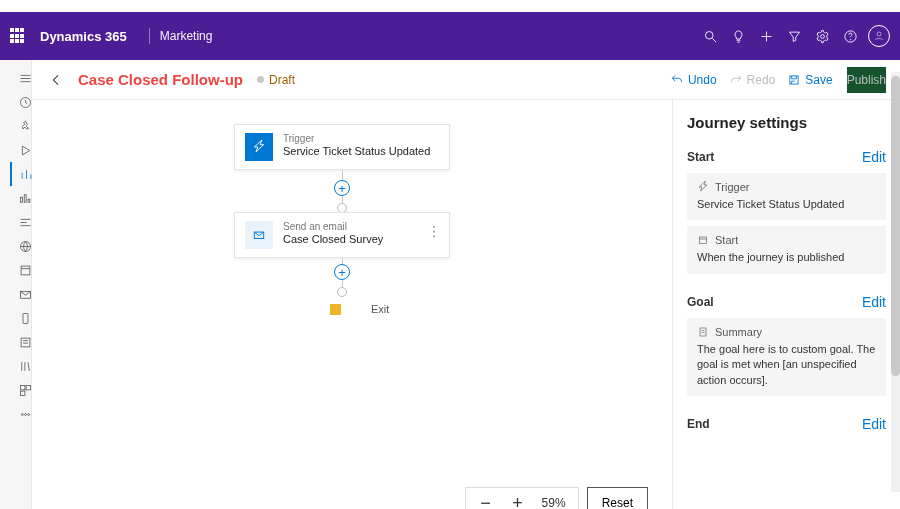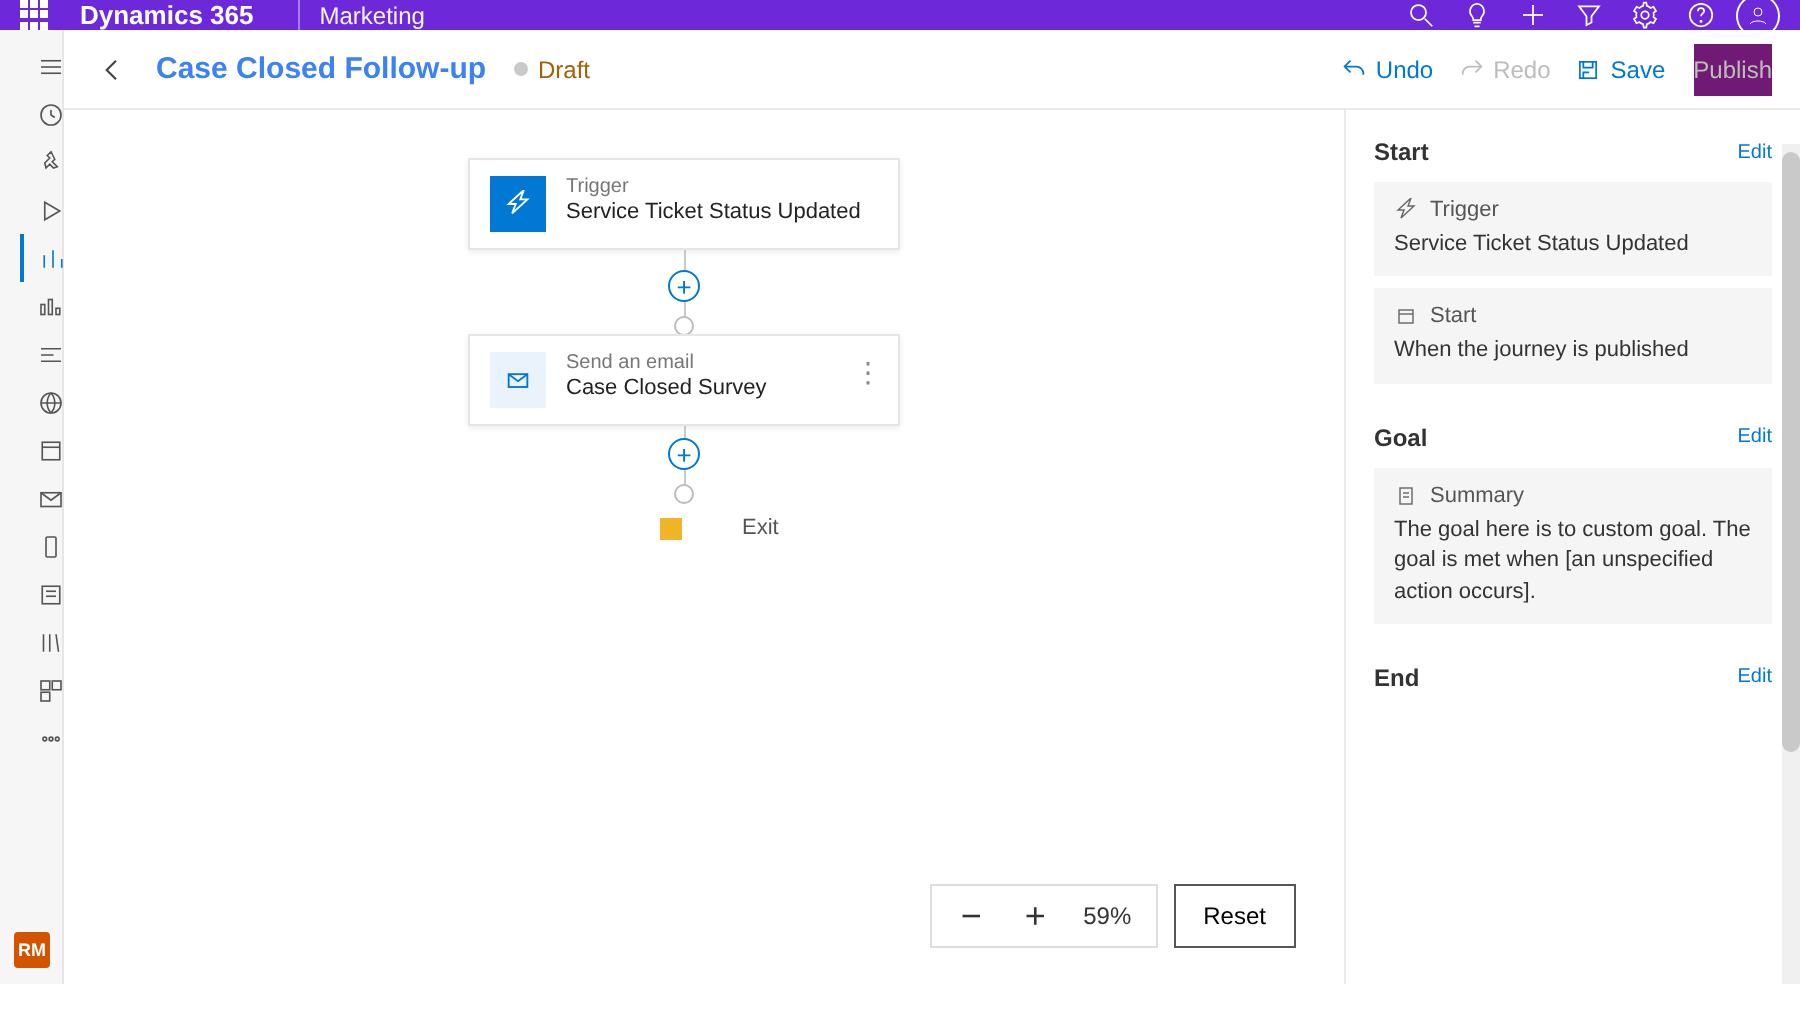--- a/index.html
+++ b/index.html
@@ -1,19 +1,19 @@
 <!DOCTYPE html>
 <html><head>
 <meta charset="utf-8">
 <style>
   * { box-sizing: border-box; margin: 0; padding: 0; font-family: "Segoe UI", Arial, sans-serif; }
   html, body { width: 900px; height: 509px; overflow: hidden; background: #fff; }
 
   
-  .topnav { height: 15px; background: #6d28d9; color: #fff; display: flex; align-items: center; padding: 0 10px; font-size: 12px; }
+  .topnav { height: 48px; background: #4c1d95; color: #fff; display: flex; align-items: center; padding: 0 10px; font-size: 12px; margin-top: 12px; }
   .topnav .waffle { width: 16px; height: 16px; display: flex; flex-wrap: wrap; gap: 1px; margin-right: 14px; }
   .topnav .waffle span { width:4px; height:4px; background:#fff; }
   .topnav .appname { font-weight: 600; font-size: 13px; margin-right: 12px; }
   .topnav .divider { width:1px; height:16px; background: rgba(255,255,255,0.4); margin: 0 10px; }
   .topnav .module { font-size: 12px; opacity: .95; }
   .topnav .spacer { flex: 1; }
   .topnav .ticon { width: 28px; height: 32px; display:flex; align-items:center; justify-content:center; cursor:pointer; }
   .topnav .ticon svg { width:15px; height:15px; stroke:#fff; fill:none; stroke-width:1.4; }
   .topnav .avatar { width:22px; height:22px; border:1px solid #fff; border-radius:50%; display:flex; align-items:center; justify-content:center; font-size:11px; margin-left:4px;}
 
@@ -22,28 +22,28 @@
   .leftrail { width:32px; background:#f6f6f6; border-right:1px solid #e6e6e6; display:flex; flex-direction:column; align-items:center; padding-top:6px; position:relative;padding-left:20px;}
   .leftrail .ricon { width:32px; height:24px; display:flex; align-items:center; justify-content:center; cursor:pointer; color:#555; }
   .leftrail .ricon.active { border-left:2px solid #0078d4; color:#0078d4; }
   .leftrail .ricon svg { width:15px; height:15px; stroke:currentColor; fill:none; stroke-width:1.3; }
   .leftrail .persona { position:absolute; bottom:8px; left:7px; width:18px; height:18px; background:#d35400; color:#fff; font-size:9px; font-weight:600; display:flex; align-items:center; justify-content:center; border-radius:2px;}
 
   .main { flex:1; display:flex; flex-direction:column; }
   .cmdbar { height:40px; display:flex; align-items:center; padding: 0 14px 0 12px; border-bottom:1px solid #eaeaea; }
   .cmdbar .back { width:24px; height:24px; display:flex; align-items:center; justify-content:center; cursor:pointer; margin-right:10px; color:#444;}
   .cmdbar .back svg{width:16px;height:16px;stroke:currentColor;fill:none;stroke-width:1.6;}
-  .cmdbar .title { font-size:15px; font-weight:600; color:#3b82f6; margin-right:14px;}
+  .cmdbar .title { font-size:15px; font-weight:600; color:#ef4444; margin-right:14px;}
   .cmdbar .status { font-size:12px; color:#a16207; display:flex; align-items:center;}
   .cmdbar .status::before { content:""; width:7px; height:7px; border-radius:50%; background:#c9c9c9; margin-right:5px;}
   .cmdbar .spacer{flex:1;}
   .cmdbar .btn { display:flex; align-items:center; font-size:12px; color:#0078d4; padding:4px 6px; cursor:pointer; }
   .cmdbar .btn.dis { color:#bdbdbd; cursor:default; }
   .cmdbar .btn svg{width:14px;height:14px;stroke:currentColor;fill:none;stroke-width:1.5;margin-right:4px;}
-  .cmdbar .publish { background:#701a75; color:#bdbdbd; padding:6px 0; font-size:12px; margin-left:8px; cursor:default;}
+  .cmdbar .publish { background:#14532d; color:#bdbdbd; padding:6px 0; font-size:12px; margin-left:8px; cursor:default;}
 
   .workspace { flex:1; display:flex; }
   .canvas { flex:1; position:relative; background:#fff; overflow:hidden;}
   .node { position:absolute; width:216px; background:#fff; border:1px solid #e5e5e5; box-shadow:0 1px 3px rgba(0,0,0,0.08); display:flex; align-items:flex-start; padding:8px 10px; }
   .node .nicon { width:28px; height:28px; background:#0078d4; display:flex; align-items:center; justify-content:center; margin-right:10px; flex-shrink:0;}
   .node .nicon svg{width:14px;height:14px;stroke:#fff;fill:none;stroke-width:1.6;}
   .node .nicon.mail { background:#eaf2fb; }
   .node .nicon.mail svg{stroke:#0078d4;}
   .node .ntext .k { font-size:10px; color:#777; }
   .node .ntext .v { font-size:11px; color:#222; margin-top:1px;}
@@ -60,21 +60,21 @@
   .zoombar { border:none; }
   .zoompanel { height:32px; display:flex; align-items:center; border:1px solid #ddd; padding:0 4px;}
   .resetbtn { height:32px; border:1px solid #555; display:flex; align-items:center; padding:0 14px; font-size:12px; margin-left:8px; cursor:pointer;}
 
   
   .rightpanel { width:228px; border-left:1px solid #eaeaea; overflow-y:auto; padding:14px 14px 8px 14px; position:relative;}
   .rightpanel h3 { font-size:15px; font-weight:600; margin-bottom:18px; color:#222;}
   .section { margin-bottom:20px; }
   .section .shead { display:flex; align-items:center; justify-content:space-between; margin-bottom:8px;}
   .section .shead .stitle { font-size:12px; font-weight:600; color:#333;}
-  .section .shead .edit { font-size:10px; color:#0078d4; cursor:pointer;}
+  .section .shead .edit { font-size:14px; color:#0078d4; cursor:pointer;}
   .card { background:#f5f5f5; padding:8px 10px; font-size:11px; color:#333; margin-bottom:6px;}
   .card .chead { display:flex; align-items:center; font-weight:400; color:#555; margin-bottom:4px;}
   .card .chead svg{width:12px;height:12px;stroke:#666;fill:none;stroke-width:1.4;margin-right:6px;}
   .card .cbody { font-size:11px; color:#333; line-height:1.4;}
   
   .pagescroll { position:absolute; right:0; top:72px; width:9px; height:420px; background:#f0f0f0;}
   .pagescroll .thumb{ width:9px; height:300px; background:#c9c9c9; border-radius:5px; margin-top:4px;}
 </style>
 </head>
 <body>
@@ -319,20 +319,21 @@
           <div class="zoompanel">
             <div class="zb">−</div>
             <div class="zb">+</div>
             <div class="zv">59%</div>
           </div>
           <div class="resetbtn">Reset</div>
         </div>
       </div>
 
       <div class="rightpanel">
+        <h3>Journey settings</h3>
 
         <div class="section">
           <div class="shead">
             <span class="stitle">Start</span>
             <span class="edit">Edit</span>
           </div>
           <div class="card">
             <div class="chead">
                 <svg viewBox="0 0 24 24">
                   <path d="M4 12h6l-3 8 13-12h-6l3-8z"></path>

